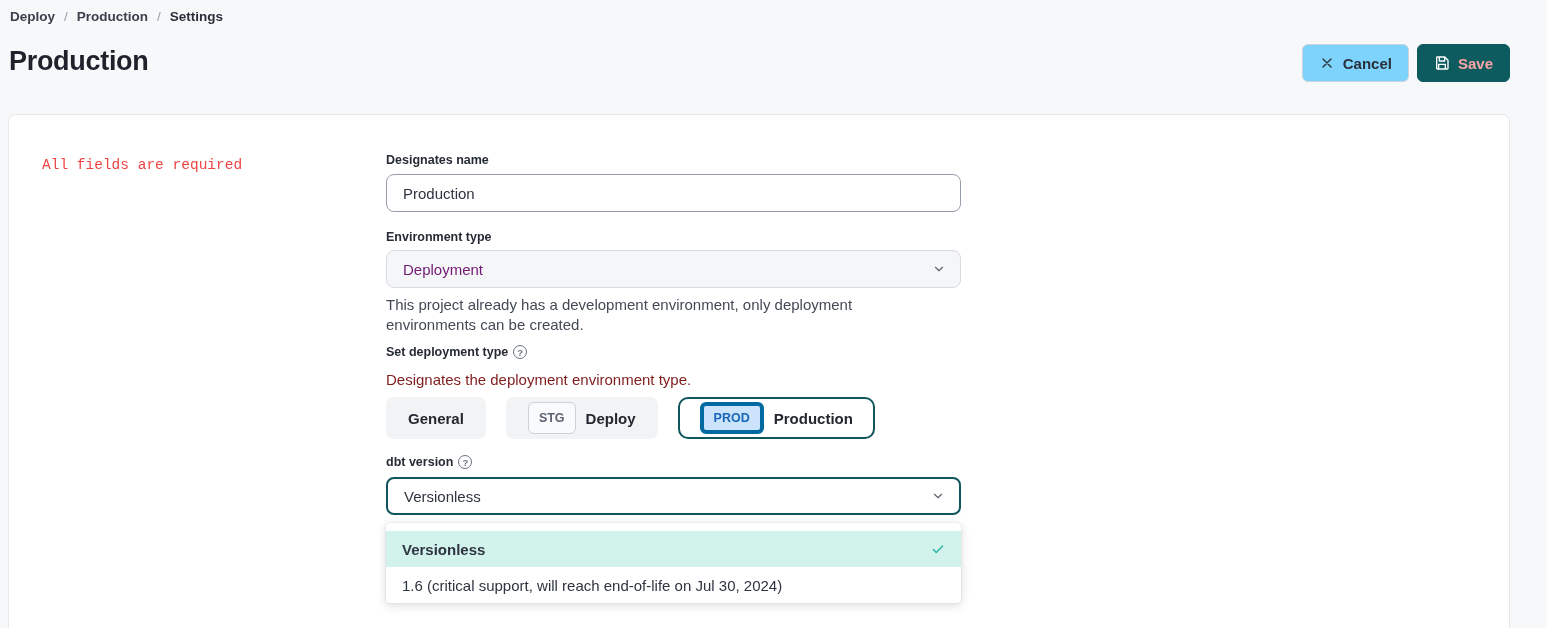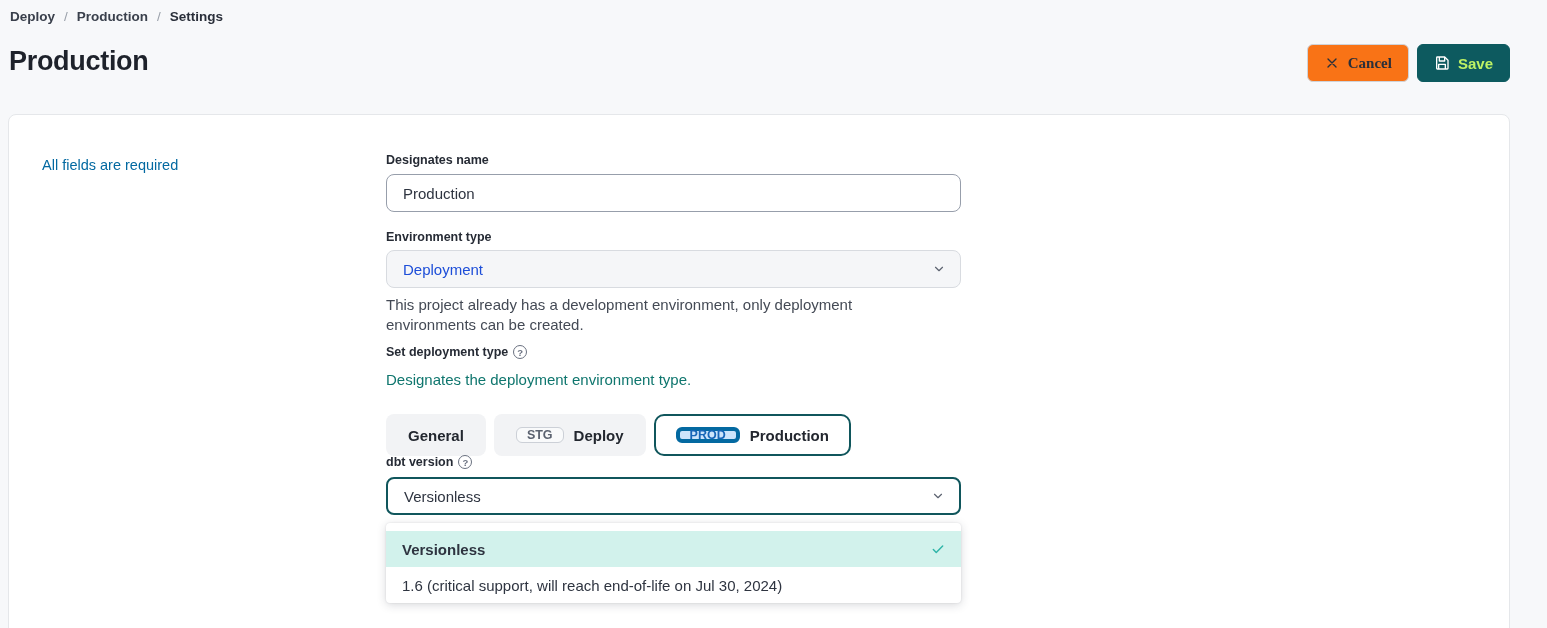--- a/index.html
+++ b/index.html
@@ -39,39 +39,39 @@
     right: 37px; top: 44px;
     display: flex; gap: 8px;
   }
   .btn {
     display: inline-flex; align-items: center; gap: 8px;
     height: 38px; padding: 0 16px;
     border-radius: 6px; font-size: 15px; font-weight: 600;
     cursor: pointer; font-family: inherit;
   }
   .btn-cancel {
-    background: #f97316; border: 1px solid #cfd3d9; color: #2a2f3a; font-family: Liberation Serif, serif;
+    background: #7dd3fc; border: 1px solid #cfd3d9; color: #2a2f3a;
   }
   .btn-save {
-    background: #0d5a5f; border: 1px solid #0d5a5f; color: #bef264;
+    background: #0d5a5f; border: 1px solid #0d5a5f; color: #fca5a5;
   }
   .icon16 { width: 16px; height: 16px; display: block; }
 
   
   .card {
     position: absolute;
     left: 8px; top: 114px;
     width: 1502px; height: 560px;
     background: #ffffff;
     border: 1px solid #e5e7ea;
     border-radius: 8px;
   }
   .section-head { position: absolute; left: 33px; top: 33px; width: 300px; }
   .section-title { font-size: 19px; font-weight: 700; color: #1e222b; }
-  .section-subtitle { margin-top: 9px; font-size: 14.5px; color: #0369a1; }
+  .section-subtitle { margin-top: 9px; font-size: 14.5px; color: #ef4444; font-family: Liberation Mono, monospace; }
 
   
   .form-col {
     position: absolute;
     left: 377px; top: 0;
     width: 575px;
   }
   .field-label {
     display: flex; align-items: center; gap: 5px;
     font-size: 12.5px; font-weight: 700; color: #262b35;
@@ -96,47 +96,47 @@
   .lbl-env-type { position: absolute; top: 115px; }
   .select-box {
     position: absolute; left: 0;
     width: 575px; height: 38px;
     border-radius: 8px;
     display: flex; align-items: center; justify-content: space-between;
     padding: 0 14px 0 16px; font-size: 15px;
   }
   .select-disabled {
     top: 135px;
-    background: #f5f6f8; border: 1px solid #d8dbe0; color: #1d4ed8;
+    background: #f5f6f8; border: 1px solid #d8dbe0; color: #701a75;
     cursor: default;
   }
   .helper-text {
     position: absolute; top: 180px; left: 0; width: 560px;
     font-size: 15px; line-height: 20px; color: #444a55;
   }
 
   .lbl-deploy-type { position: absolute; top: 230px; }
-  .deploy-desc { position: absolute; top: 256px; font-size: 15px; color: #0f766e; }
-
-  .type-buttons { position: absolute; top: 299px; left: 0; display: flex; gap: 8px; }
+  .deploy-desc { position: absolute; top: 256px; font-size: 15px; color: #7f1d1d; }
+
+  .type-buttons { position: absolute; top: 282px; left: 0; display: flex; gap: 20px; }
   .type-btn {
     display: inline-flex; align-items: center; gap: 10px;
     height: 42px; padding: 0 22px;
     background: #f2f3f5; border: none; border-radius: 8px;
     font-size: 15px; font-weight: 700; color: #23272f;
     cursor: pointer; font-family: inherit;
   }
   .type-btn.selected {
     background: #ffffff;
     border: 2px solid #10565c; border-radius: 10px;
     padding: 0 20px;
   }
   .chip {
     display: inline-flex; align-items: center;
-    height: 16px; padding: 0 10px;
+    height: 32px; padding: 0 10px;
     border-radius: 6px; font-size: 12.5px; font-weight: 600;
   }
   .chip-stg { background: #f9fafb; border: 1px solid #ccd0d7; color: #5b6270; }
   .chip-prod { background: #cce4fb; border: 4px solid #0369a1; color: #1766b8; }
 
   .lbl-dbt-version { position: absolute; top: 340px; }
   .select-focused {
     top: 362px;
     background: #ffffff; border: 2px solid #10565c; color: #2e3440;
     cursor: pointer;

